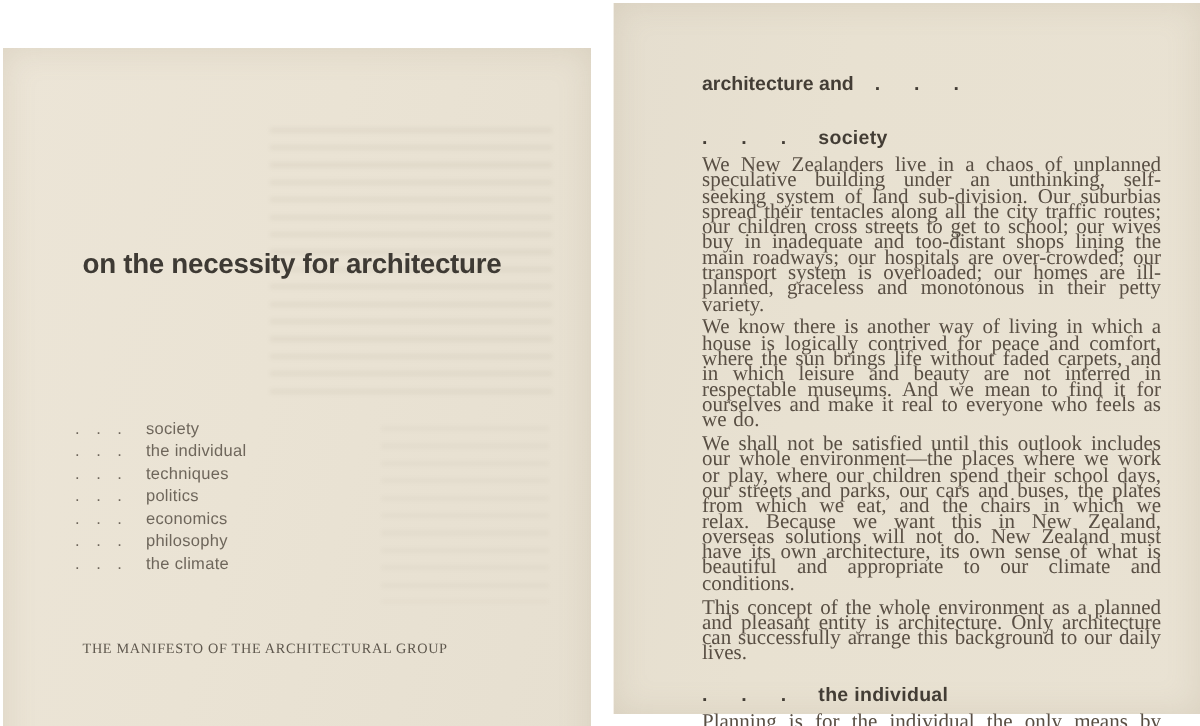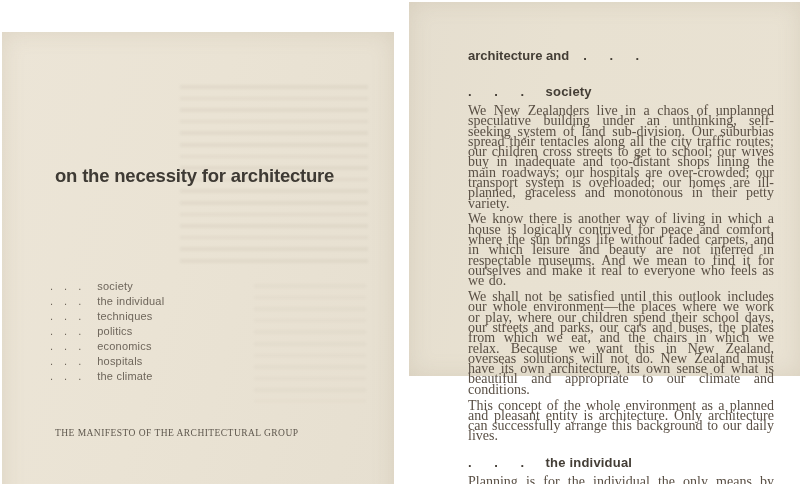--- a/index.html
+++ b/index.html
@@ -25,21 +25,21 @@
   .page{
     position:absolute;
     box-shadow:inset 0 0 22px rgba(150,132,105,0.18);
   }
   .page.left{
     left:2px;top:8px;width:392px;height:484px;
     background:linear-gradient(105deg,#ece5d7 0%,var(--page-left) 45%,#e6dfd0 100%);
     margin-top:24px;
   }
   .page.right{
-    left:409px;top:2px;width:391px;height:374px;
+    left:409px;top:2px;width:391px;height:474px;
     background:linear-gradient(100deg,#e5decf 0%,var(--page-right) 35%,#e9e2d3 100%);
   }
   
   .ghost{
     position:absolute;
     background:repeating-linear-gradient(180deg,
       rgba(125,112,92,0.14) 0px, rgba(125,112,92,0.14) 3.5px,
       rgba(0,0,0,0) 3.5px, rgba(0,0,0,0) 11.6px);
     filter:blur(1.4px);
     pointer-events:none;
@@ -103,21 +103,21 @@
       <div class="toc-row">
         <span class="dots">. . .</span><span class="toc-label">techniques</span>
       </div>
       <div class="toc-row">
         <span class="dots">. . .</span><span class="toc-label">politics</span>
       </div>
       <div class="toc-row">
         <span class="dots">. . .</span><span class="toc-label">economics</span>
       </div>
       <div class="toc-row">
-        <span class="dots">. . .</span><span class="toc-label">hospitals</span>
+        <span class="dots">. . .</span><span class="toc-label">philosophy</span>
       </div>
       <div class="toc-row">
         <span class="dots">. . .</span><span class="toc-label">the climate</span>
       </div>
     </div>
 
     <div class="lp-footer">THE MANIFESTO OF THE ARCHITECTURAL GROUP</div>
   </div>
 
   <div class="page right">

